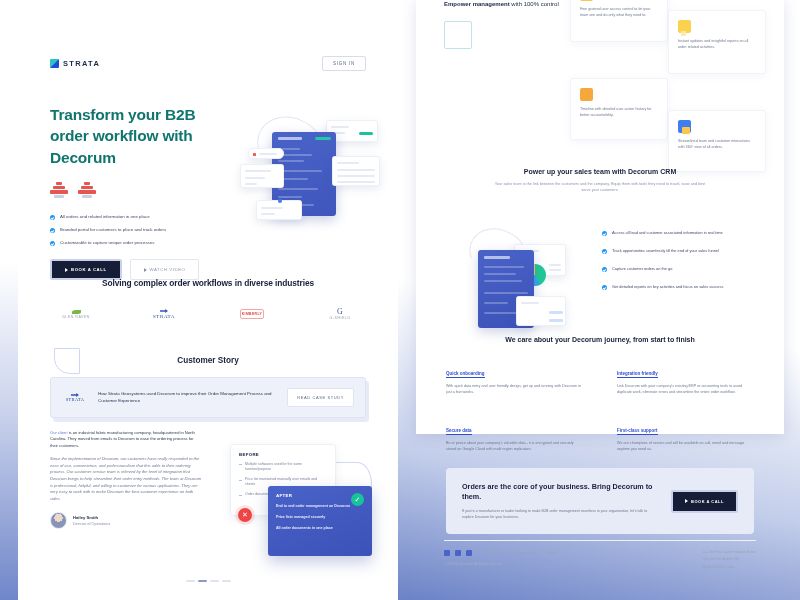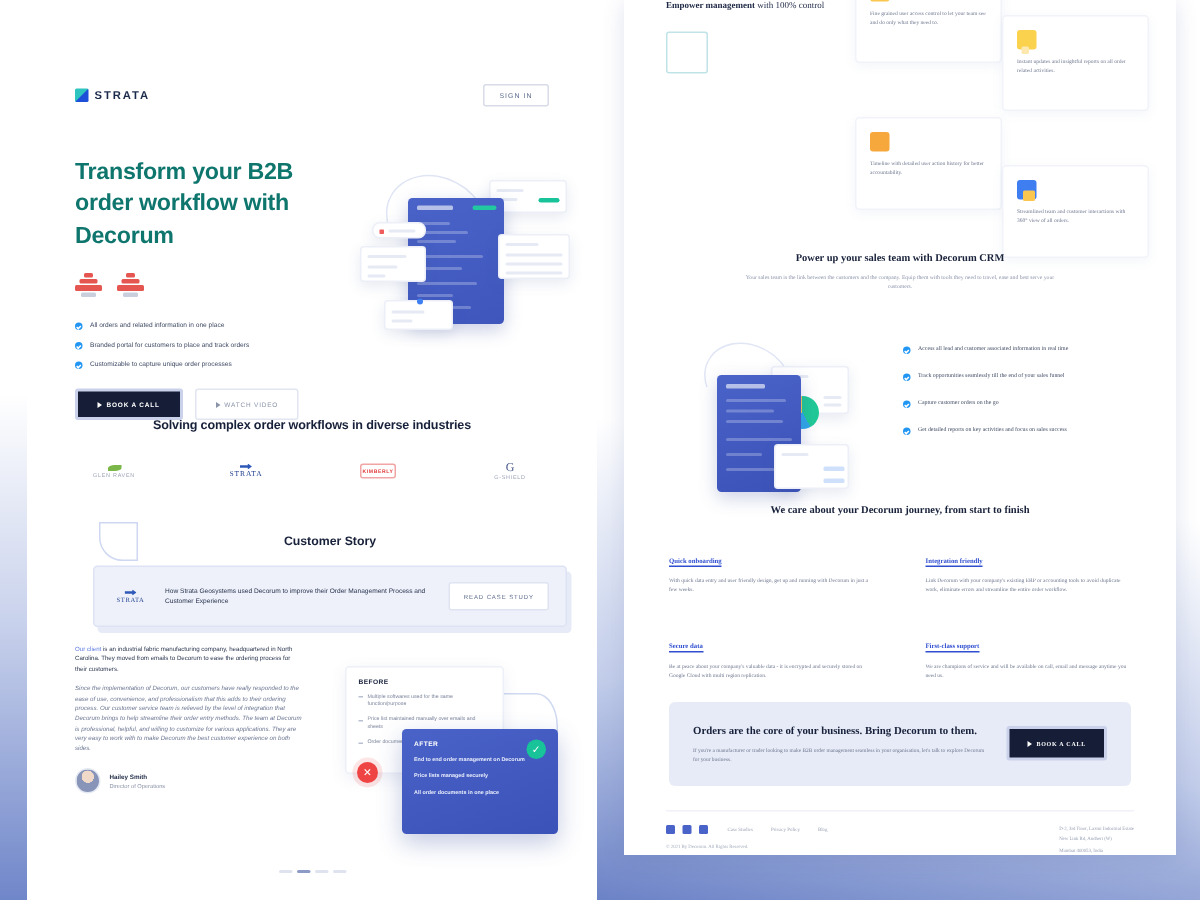--- a/index.html
+++ b/index.html
@@ -16,22 +16,22 @@
   }
   #backdrop-right {
     position: absolute; left: 398px; top: 0; width: 402px; height: 600px;
     background: linear-gradient(190deg, #ffffff 0%, #ffffff 52%, #c2cdea 78%, #6b82c6 100%);
   }
   
   .page {
     position: absolute; background: #ffffff;
   }
   #page-left  { left: 18px;  top: 0;   width: 380px; height: 600px; }
-  #page-right { left: 416px; top: 0;   width: 368px; height: 570px;
-                box-shadow: 0 2px 14px rgba(60,80,150,.16); font-family: Liberation Serif, serif; }
+  #page-right { left: 416px; top: 0;   width: 368px; height: 434px;
+                box-shadow: 0 2px 14px rgba(60,80,150,.16); }
 
   
   .site-header {
     position: absolute; left: 0; top: 56px; width: 100%;
     display: flex; align-items: center; justify-content: space-between;
     padding: 0 32px;
   }
   .logo-wrap { display: flex; align-items: center; gap: 4px; }
   .logo-mark {
     width: 9px; height: 9px; border-radius: 1px;
@@ -123,21 +123,21 @@
   .clogo { width:42px; height:16px; display:flex; flex-direction:column; align-items:center; justify-content:center; }
   .clogo .nm { font-size:3.6px; color:#9aa2b5; letter-spacing:.5px; }
   .clogo .leaf { width:9px;height:4px;background:#7ab648;border-radius:50% 0 50% 0; margin-bottom:1px;}
   .clogo .arrow{ width:8px;height:4px;background:#2f59b8;clip-path:polygon(0 30%,65% 30%,65% 0,100% 50%,65% 100%,65% 70%,0 70%); margin-bottom:1px;}
   .clogo .strata{ font-size:5px;color:#1f3f8f;font-family:"Liberation Serif",serif;letter-spacing:.6px;}
   .clogo .redbox{ width:24px;height:10px;border:1.5px solid #f2a5a5;border-radius:2px;display:flex;align-items:center;justify-content:center;}
   .clogo .redbox i{ font-style:normal;font-size:3.4px;color:#e23b3b;font-weight:700;letter-spacing:.4px;}
   .clogo .gbig{ font-size:8px;color:#4a5b8c;font-family:"Liberation Serif",serif;line-height:.9;}
 
   
-  .cstory { position:absolute; left:0; top:356px; width:100%;margin-left:12px; }
+  .cstory { position:absolute; left:0; top:356px; width:100%; }
   .cstory .hd { text-align:center; font-size:8.2px; font-weight:700; color:#18213a; }
   .deco-arc {
     position:absolute; left:36px; top:-8px; width:26px; height:26px;
     border:1px solid #cfd8f2; border-radius: 0 0 0 60%;
   }
   .story-card {
     margin: 12px 32px 0 32px; background:#eef1fa; border:1px solid #dde3f4;
     border-radius:3px; padding:10px 11px; display:flex; align-items:center; gap:10px;
     box-shadow: 3px 4px 0 rgba(220,226,243,.7);
   }

